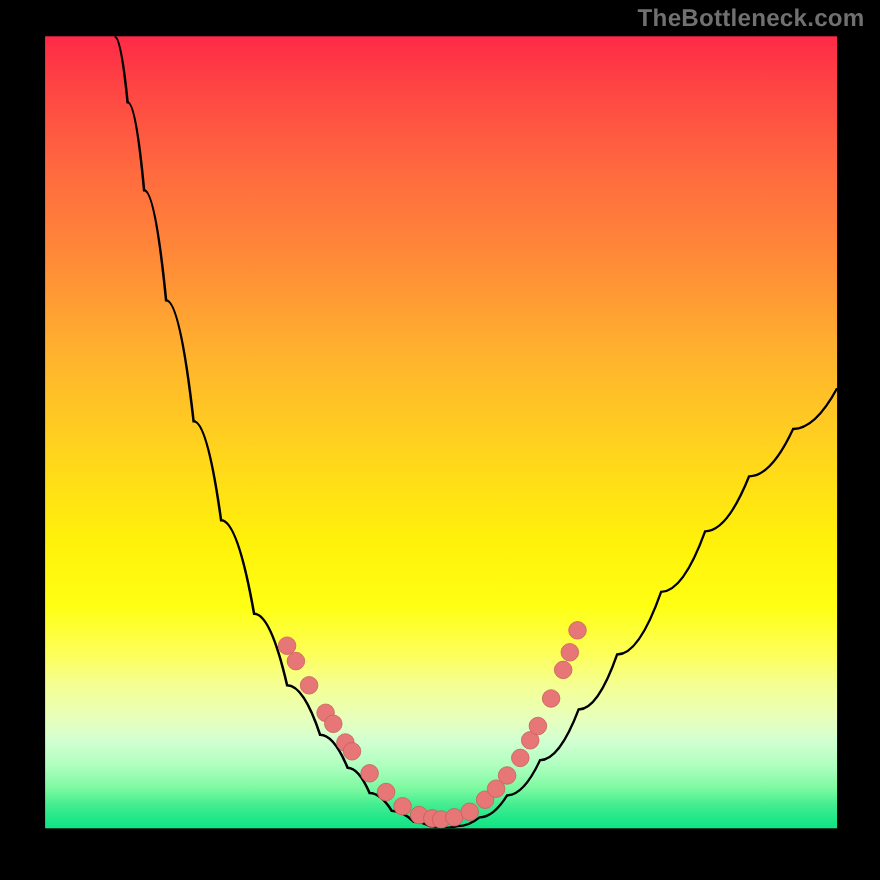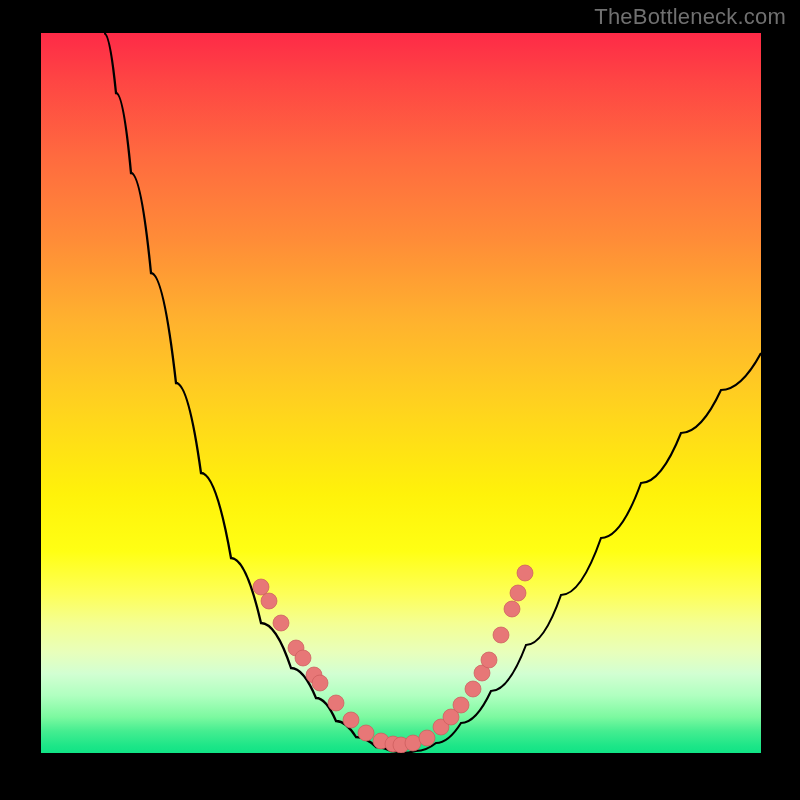--- a/index.html
+++ b/index.html
@@ -16,21 +16,21 @@
     width: 800px;
     height: 800px;
     background: #000;
   }
   .watermark {
     position: absolute;
     top: 4px;
     right: 14px;
     color: #707070;
     font-size: 22px;
-    font-weight: 400;
+    font-weight: 700;
     letter-spacing: 0.2px;
     z-index: 5;
   }
   .plot-bg {
     position: absolute;
     left: 41px;
     top: 33px;
     width: 720px;
     height: 720px;
     background: linear-gradient(to bottom,

